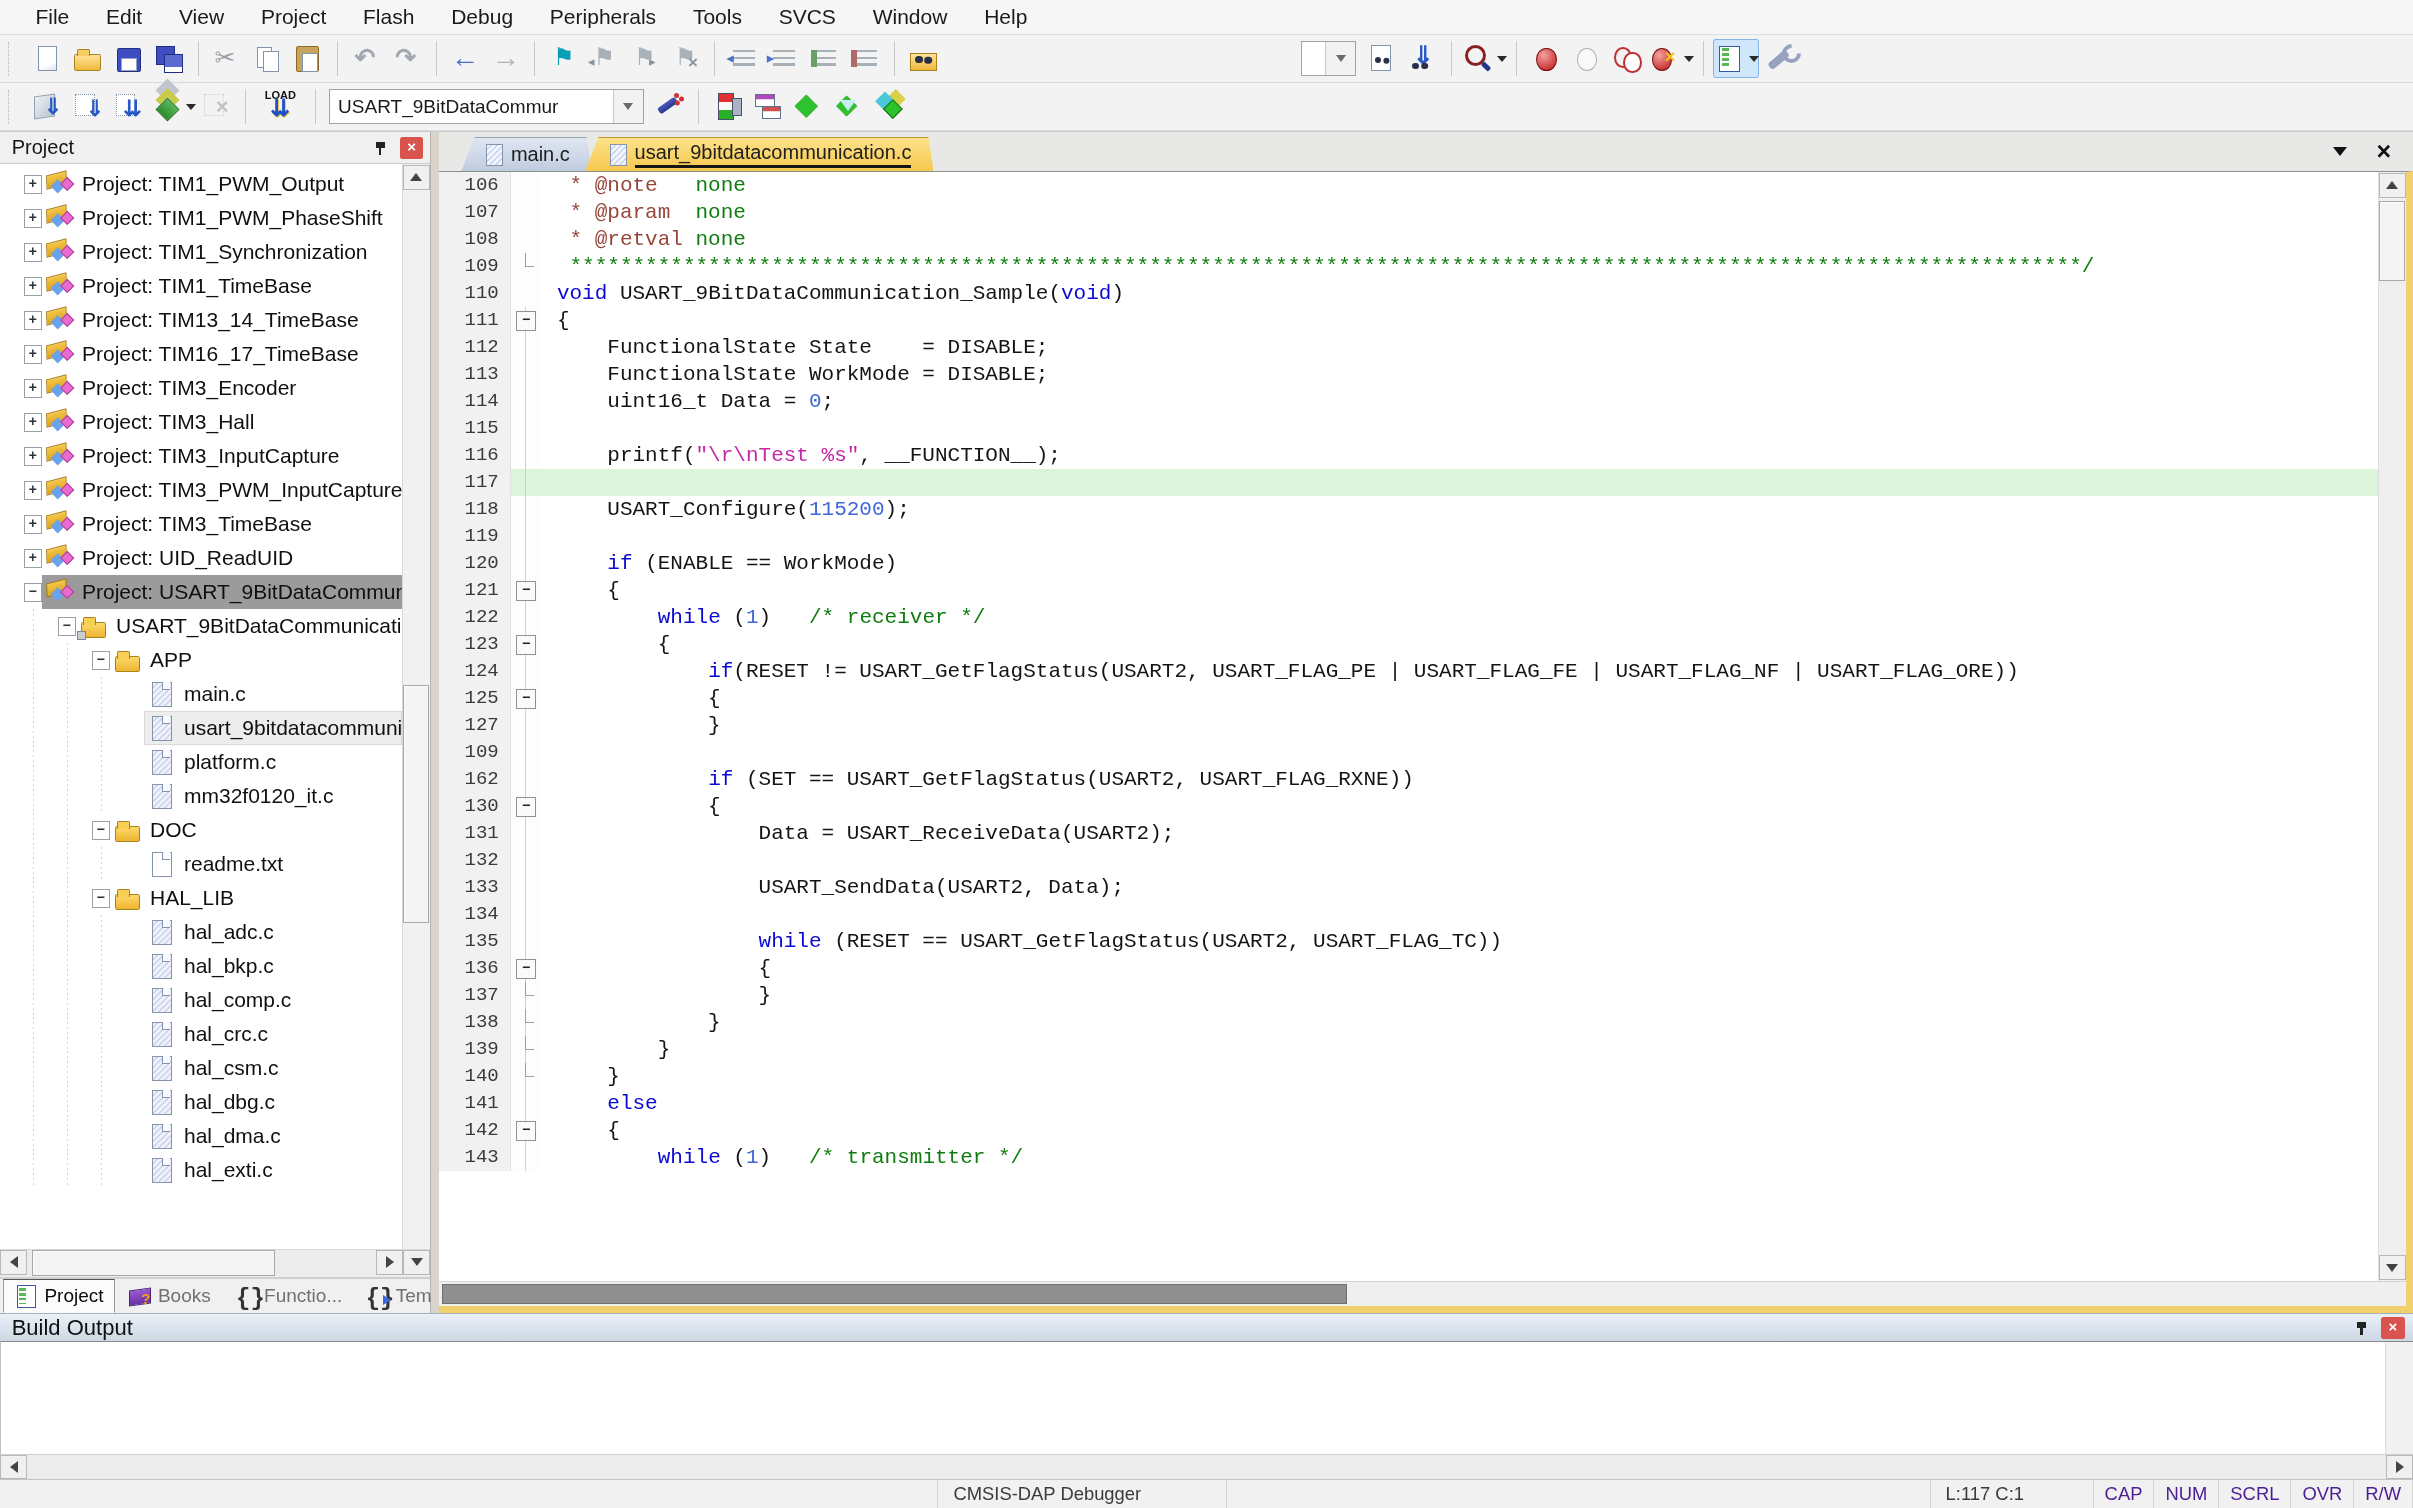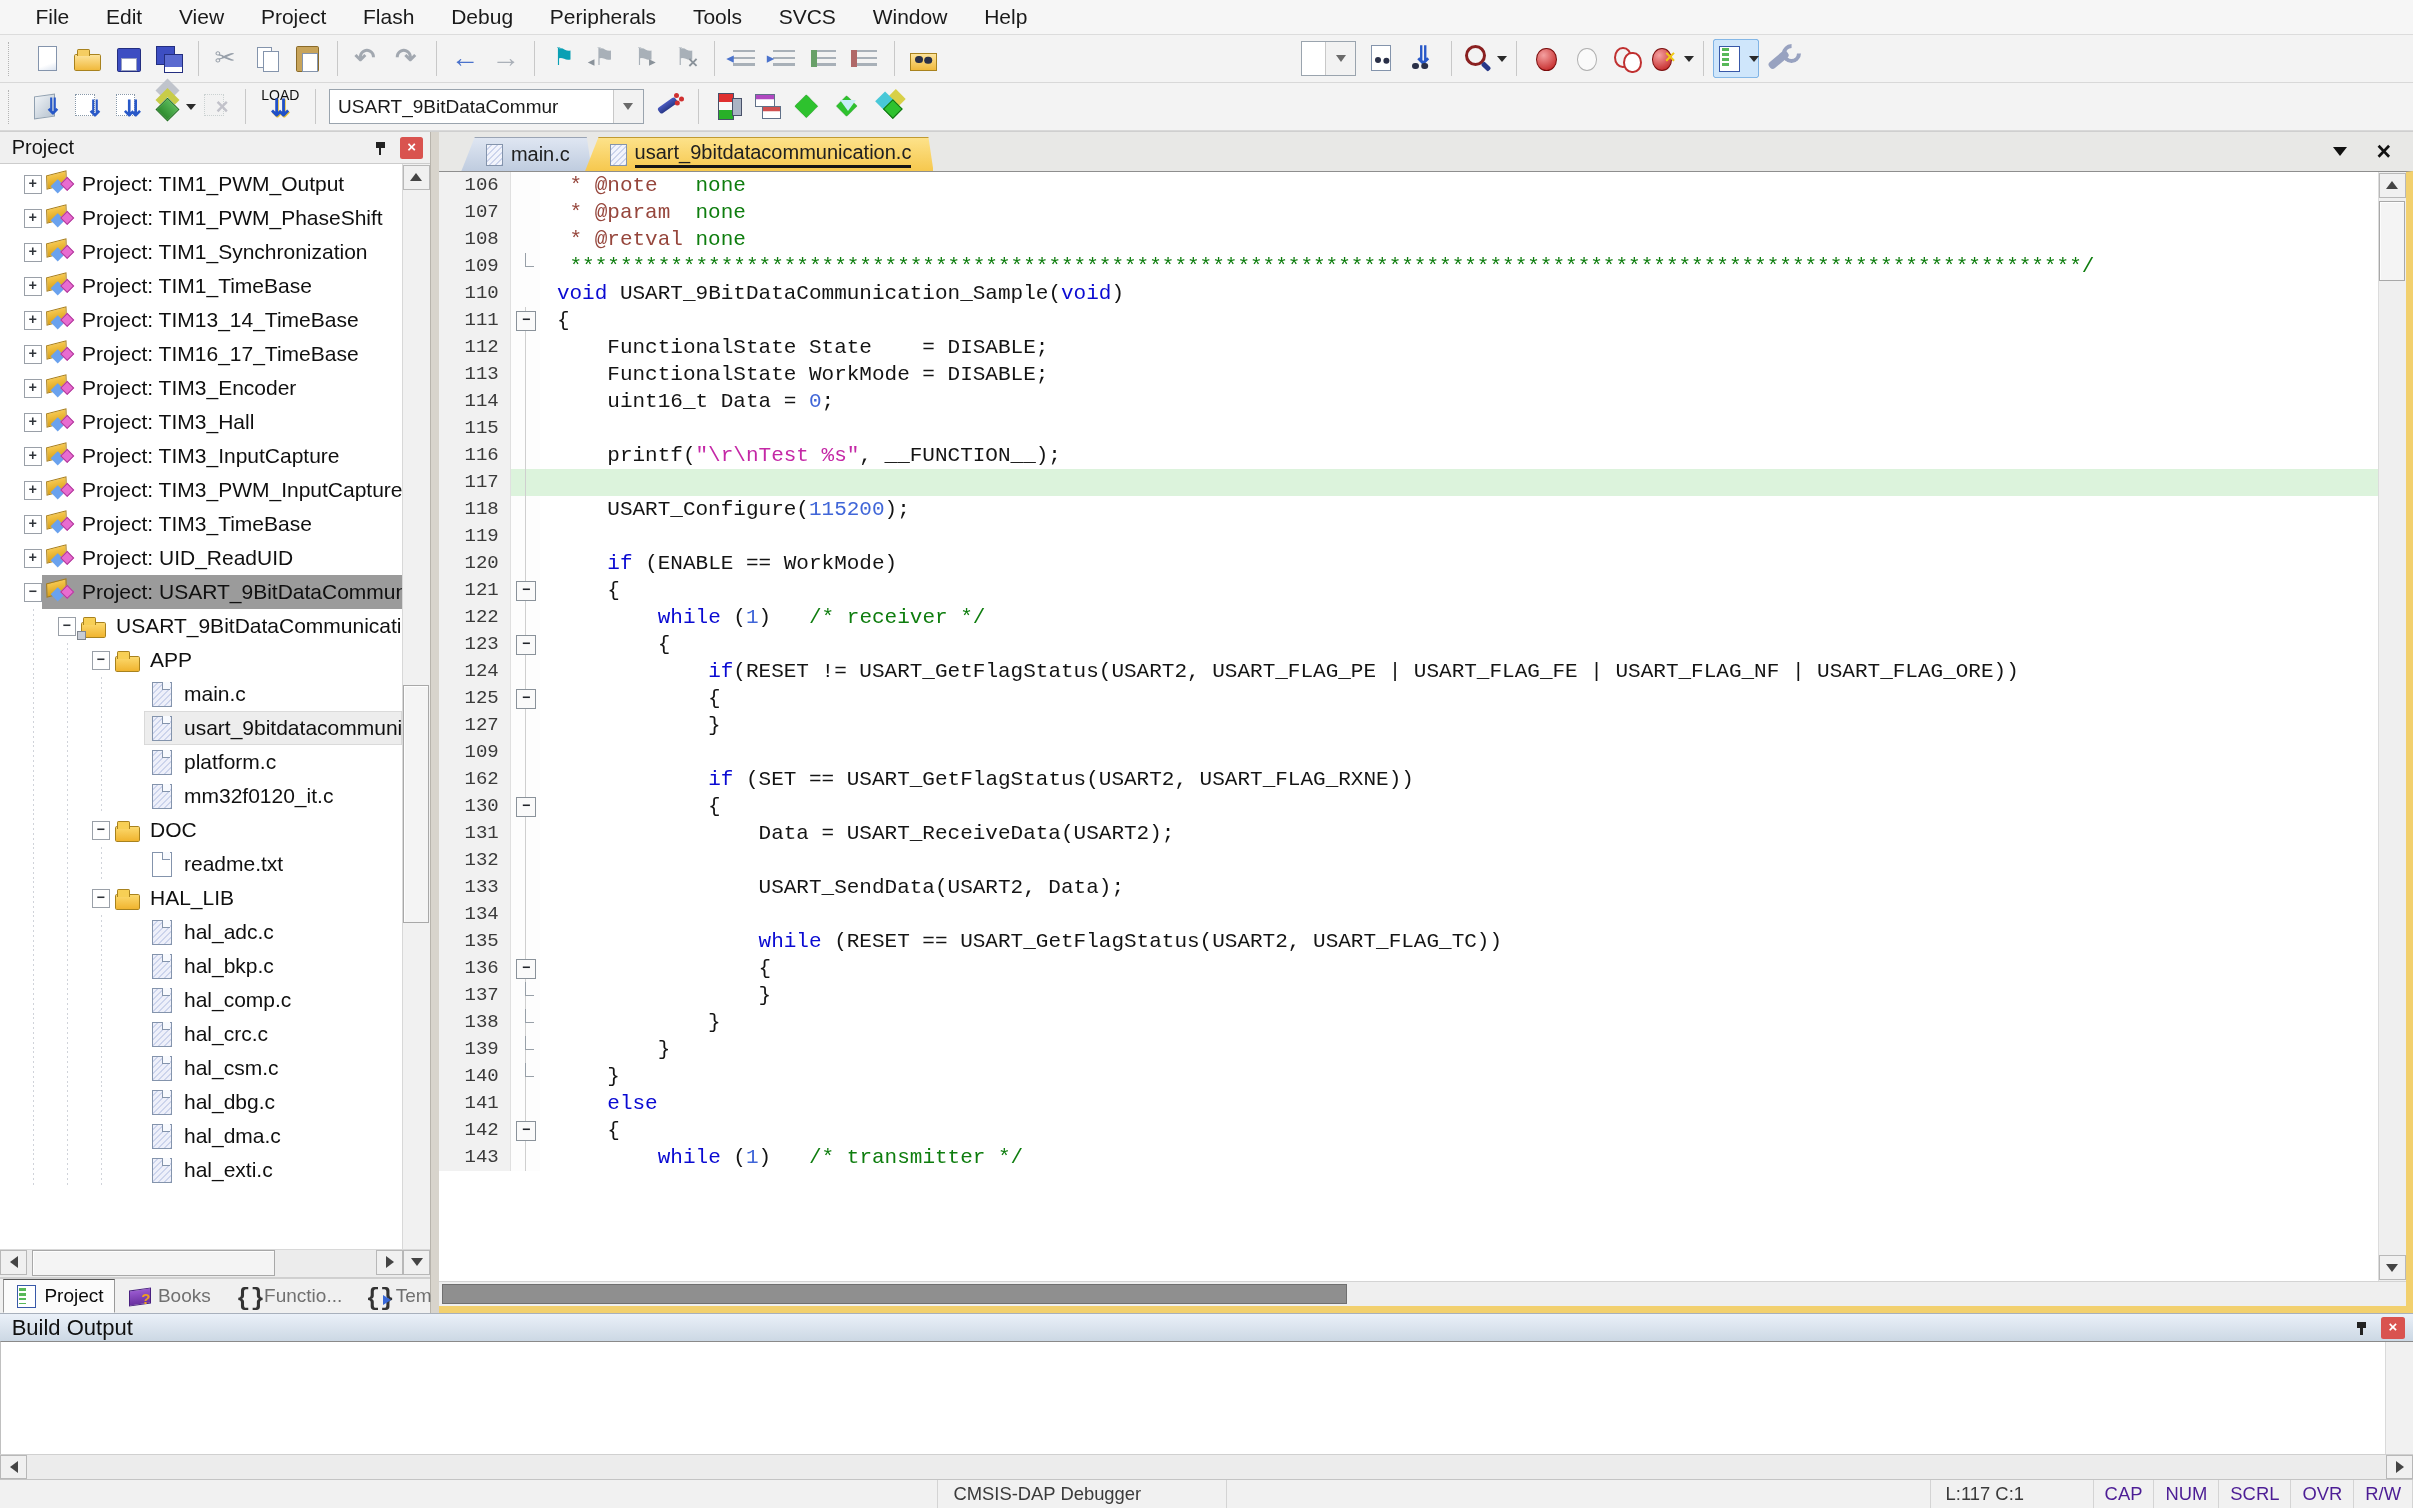--- a/index.html
+++ b/index.html
@@ -32,21 +32,21 @@
 .tbtn.act{background:#cfe6fb;box-shadow:inset 0 0 0 0.8px #6da8e0}
 .tbtn.dis{opacity:.45}
 .tbtn.tall{flex-direction:column;min-width:50px}
 .caret{width:0;height:0;border-left:5px solid transparent;border-right:5px solid transparent;border-top:6.7px solid #2a2a2a;margin-left:4.2px}
 .combo{height:35px;background:#fff;border:0.8px solid #9aa4ae;display:flex;align-items:stretch;margin:0 5px}
 .combo-val{flex:1;font-size:19px;color:#1a1a1a;display:flex;align-items:center;padding:0 8.4px;white-space:nowrap;overflow:hidden}
 .combo-btn{width:30px;border-left:0.8px solid #c8c8c8;background:#f2f2f2;display:flex;align-items:center;justify-content:center}
 .tri{width:0;height:0;border-left:5.9px solid transparent;border-right:5.9px solid transparent;border-top:7.5px solid #6a6a6a}
 .ic{width:32px;height:32px;position:relative;display:inline-block;flex:none}
 .ic::before,.ic::after{position:absolute;content:""}
-.ic-label{font-size:14px;font-weight:normal;color:#111;line-height:11px}
+.ic-label{font-size:11px;font-weight:bold;color:#111;line-height:11px}
 
 .ic-new-file::before{left:6.7px;top:3.4px;width:17px;height:23.5px;background:linear-gradient(160deg,#fff 70%,#dce4f0);border:0.8px solid #8494ac}
 .ic-open-file::before{left:2.5px;top:11px;width:25px;height:15px;background:linear-gradient(#fde39a,#f0b93c);border:0.8px solid #a8821e;border-radius:1.7px}
 .ic-open-file::after{left:5px;top:6.7px;width:11.7px;height:5.9px;background:#f5cd62;border:0.8px solid #a8821e;border-bottom:none;border-radius:1.7px 1.7px 0 0}
 .ic-save::before{left:5px;top:5px;width:22px;height:22px;background:#3d4ec2;border:0.8px solid #232e80;border-radius:1.7px}
 .ic-save::after{left:9.2px;top:15px;width:13.4px;height:11px;background:#fff;border:0.8px solid #98a0c0}
 .ic-save-all::before{left:3.4px;top:3.4px;width:17px;height:17px;background:#3d4ec2;border:0.8px solid #232e80}
 .ic-save-all::after{left:11px;top:11px;width:17px;height:17px;background:#5a6ad0;border:0.8px solid #232e80;box-shadow:inset 0 -6.7px 0 -1.7px #fff}
 .ic-cut::before{content:"✂";left:3.4px;top:0.8px;font-size:25px;color:#98a0aa}
 .ic-copy::before{left:5px;top:4.2px;width:13.4px;height:19px;background:#fff;border:0.8px solid #8494ac}

